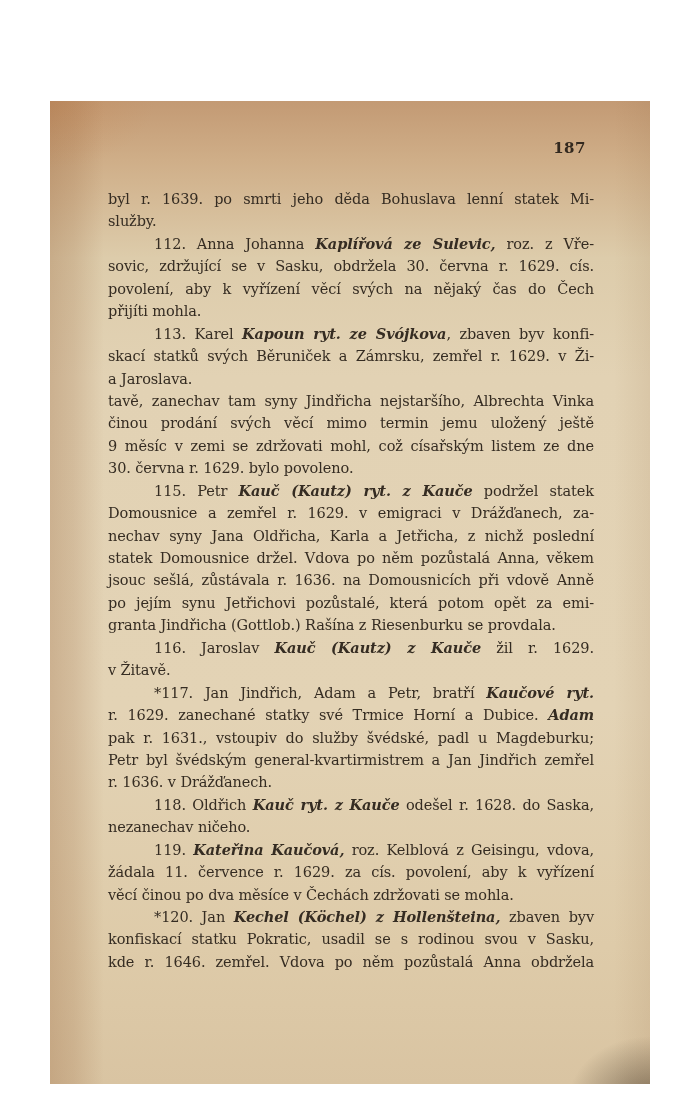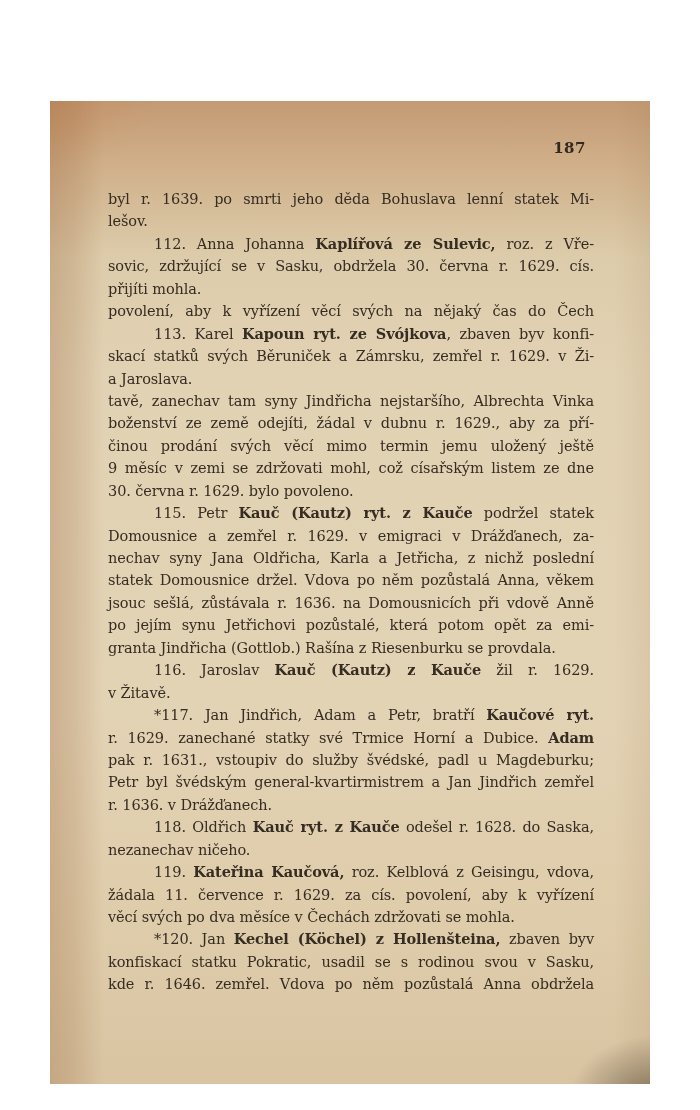--- a/index.html
+++ b/index.html
@@ -53,40 +53,39 @@
   .line {
     height: 22.45px;
     line-height: 22.45px;
     white-space: normal;
     overflow: visible;
     text-align: justify;
     text-align-last: left;
   }
   .line.j { text-align-last: justify; }
   .line.ind { padding-left: 46px; }
-  .line span.b { font-weight: 700; }
+  .line span.b { font-style: italic; font-weight: 700; }
 </style>
 </head>
 <body>
 
 <div class="viewport">
   <div class="page">
     <div class="pagenum">187</div>
     <div class="textblock">
         <div class="line j"><span>byl r. 1639. po smrti jeho děda Bohuslava lenní statek Mi-</span></div>
-        <div class="line"><span>lešov.</span></div>
+        <div class="line"><span>služby.</span></div>
         <div class="line ind j"><span>112. Anna Johanna </span><span class="b">Kaplířová ze Sulevic,</span><span> roz. z Vře-</span></div>
         <div class="line j"><span>sovic, zdržující se v Sasku, obdržela 30. června r. 1629. cís.</span></div>
+        <div class="line j"><span>povolení, aby k vyřízení věcí svých na nějaký čas do Čech</span></div>
         <div class="line"><span>přijíti mohla.</span></div>
-        <div class="line j"><span>povolení, aby k vyřízení věcí svých na nějaký čas do Čech</span></div>
         <div class="line ind j"><span>113. Karel </span><span class="b">Kapoun ryt. ze Svójkova</span><span>, zbaven byv konfi-</span></div>
         <div class="line j"><span>skací statků svých Běruniček a Zámrsku, zemřel r. 1629. v Ži-</span></div>
         <div class="line"><span>a Jaroslava.</span></div>
         <div class="line j"><span>tavě, zanechav tam syny Jindřicha nejstaršího, Albrechta Vinka</span></div>
-        <div class="line j"><span>boženství ze země odejíti, žádal v dubnu r. 1629., aby za pří-</span></div>
         <div class="line j"><span>činou prodání svých věcí mimo termin jemu uložený ještě</span></div>
         <div class="line j"><span>9 měsíc v zemi se zdržovati mohl, což císařským listem ze dne</span></div>
         <div class="line"><span>30. června r. 1629. bylo povoleno.</span></div>
         <div class="line ind j"><span>115. Petr </span><span class="b">Kauč (Kautz) ryt. z Kauče</span><span> podržel statek</span></div>
         <div class="line j"><span>Domousnice a zemřel r. 1629. v emigraci v Drážďanech, za-</span></div>
         <div class="line j"><span>nechav syny Jana Oldřicha, Karla a Jetřicha, z nichž poslední</span></div>
         <div class="line j"><span>statek Domousnice držel. Vdova po něm pozůstalá Anna, věkem</span></div>
         <div class="line j"><span>jsouc sešlá, zůstávala r. 1636. na Domousnicích při vdově Anně</span></div>
         <div class="line j"><span>po jejím synu Jetřichovi pozůstalé, která potom opět za emi-</span></div>
         <div class="line"><span>granta Jindřicha (Gottlob.) Rašína z Riesenburku se provdala.</span></div>
@@ -94,19 +93,19 @@
         <div class="line"><span>v Žitavě.</span></div>
         <div class="line ind j"><span>*117. Jan Jindřich, Adam a Petr, bratří </span><span class="b">Kaučové ryt.</span></div>
         <div class="line j"><span>r. 1629. zanechané statky své Trmice Horní a Dubice. </span><span class="b">Adam</span></div>
         <div class="line j"><span>pak r. 1631., vstoupiv do služby švédské, padl u Magdeburku;</span></div>
         <div class="line j"><span>Petr byl švédským general-kvartirmistrem a Jan Jindřich zemřel</span></div>
         <div class="line"><span>r. 1636. v Drážďanech.</span></div>
         <div class="line ind j"><span>118. Oldřich </span><span class="b">Kauč ryt. z Kauče</span><span> odešel r. 1628. do Saska,</span></div>
         <div class="line"><span>nezanechav ničeho.</span></div>
         <div class="line ind j"><span>119. </span><span class="b">Kateřina Kaučová,</span><span> roz. Kelblová z Geisingu, vdova,</span></div>
         <div class="line j"><span>žádala 11. července r. 1629. za cís. povolení, aby k vyřízení</span></div>
-        <div class="line"><span>věcí svých po dva měsíce v Čechách zdržovati se mohla.</span></div>
+        <div class="line"><span>věcí činou po dva měsíce v Čechách zdržovati se mohla.</span></div>
         <div class="line ind j"><span>*120. Jan </span><span class="b">Kechel (Köchel) z Hollenšteina,</span><span> zbaven byv</span></div>
         <div class="line j"><span>konfiskací statku Pokratic, usadil se s rodinou svou v Sasku,</span></div>
         <div class="line j"><span>kde r. 1646. zemřel. Vdova po něm pozůstalá Anna obdržela</span></div>
       </div>
   </div>
 </div>
 
 </body></html>

